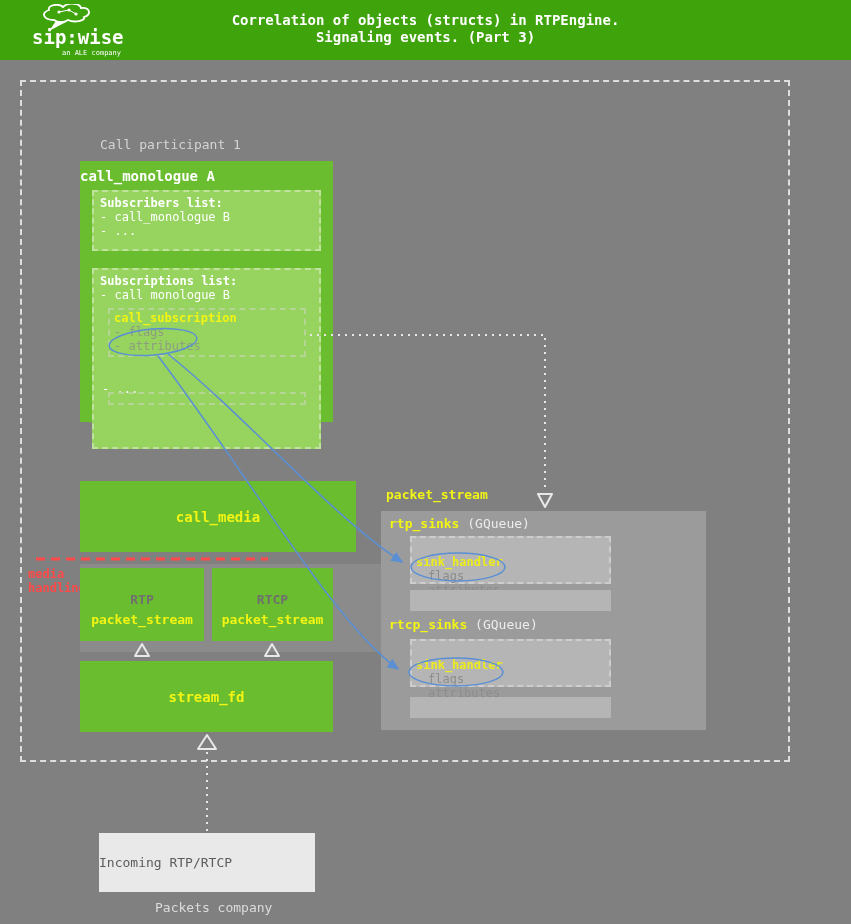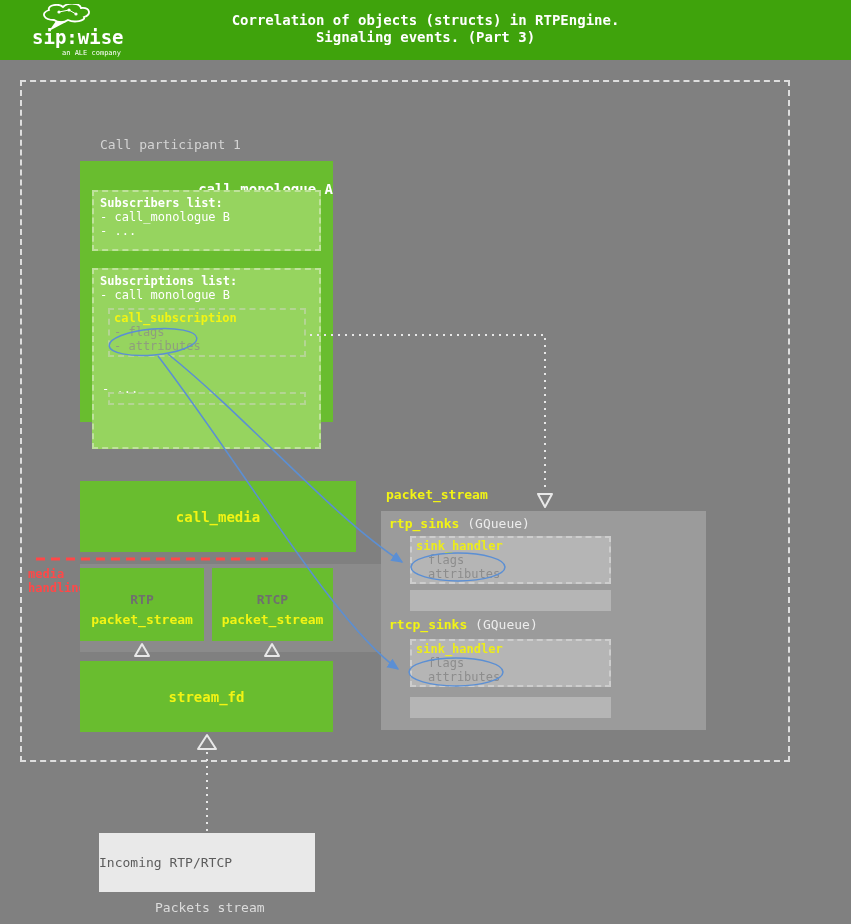--- a/index.html
+++ b/index.html
@@ -13,21 +13,21 @@
 
   .outer{position:absolute;left:20px;top:80px;width:770px;height:682px;border:2px dashed #dedede}
 
   .lbl-participant{position:absolute;left:100px;top:137px;font-size:13px;color:#d4d4d4}
   .lbl-media{position:absolute;left:28px;top:567px;font-size:12px;font-weight:700;color:#ff4848;line-height:14px}
   .lbl-packets{position:absolute;left:155px;top:900px;font-size:13px;color:#dcdcdc}
   .lbl-psd{position:absolute;left:386px;top:487px;font-size:13px;font-weight:700;color:#f2f414}
 
   .greenbox{position:absolute;background:#69bd2f}
   .monologue{left:80px;top:161px;width:253px;height:261px}
-  .mono-title{padding-top:20px;text-align:right;color:#fff;font-weight:700;font-size:14px}
+  .mono-title{padding-top:7px;text-align:left;color:#fff;font-weight:700;font-size:14px}
 
   .subbox{position:absolute;left:12px;width:229px;background:#96d45f;border:2px dashed #bfe29c;padding:4px 6px;font-size:12px;line-height:14px;color:#ffffff}
   .subscribers{top:29px;height:61px}
   .subscriptions{top:107px;height:181px}
   .subbox .t{font-weight:700}
 
   .subsub{position:absolute;left:14px;top:38px;width:198px;height:49px;border:2px dashed #b4d593;padding:1px 4px}
   .subsub .st{color:#f2f414;font-weight:700}
   .subsub .sl{color:#8f9d7f}
   .more{position:absolute;left:8px;top:112px}
@@ -43,21 +43,21 @@
   .proto{margin-top:24px;color:#6f6f6f;font-weight:700;font-size:13px}
   .pslbl{margin-top:5px;color:#f2f414;font-weight:700;font-size:13px}
 
   .streamfd{left:80px;top:661px;width:253px;height:71px;display:flex;align-items:center;justify-content:center;color:#f2f414;font-weight:700;font-size:14px}
 
   .panel{position:absolute;left:381px;top:511px;width:325px;height:219px;background:#9b9b9b}
   .sinksrow{position:absolute;left:8px;font-size:13px;white-space:pre}
   .row1{top:5px}.row2{top:106px}
   .sname{color:#f2f414;font-weight:700}
   .stype{color:#ececec}
-  .shandler{position:absolute;left:29px;width:201px;height:48px;background:#b5b5b5;border:2px dashed #cdcdcd;font-size:12px;line-height:14px;padding-top:1px}
+  .shandler{position:absolute;left:29px;width:201px;height:48px;background:#b5b5b5;border:2px dashed #cdcdcd;font-size:12px;line-height:14px;padding-top:17px}
   .sh1{top:25px}.sh2{top:128px}
   .shandler .ht{color:#ecec1c;font-weight:700;padding-left:4px}
   .shandler .hl{color:#8d8d8d;padding-left:16px}
   .sempty{position:absolute;left:29px;width:201px;height:21px;background:#b5b5b5}
   .se1{top:79px}.se2{top:186px}
 
   .incoming{position:absolute;left:99px;top:833px;width:216px;height:59px;background:#e9e9e9;display:flex;align-items:center;color:#5c5c5c;font-size:13px}
 
   .overlay{position:absolute;left:0;top:0;width:851px;height:924px;pointer-events:none;z-index:10}
 </style>
@@ -149,21 +149,21 @@
       <div class="ht">sink_handler</div>
       <div class="hl">flags</div>
       <div class="hl">attributes</div>
     </div>
     <div class="sempty se2"></div>
   </div>
 
   <div class="incoming">
     <span>Incoming RTP/RTCP</span>
   </div>
-  <div class="lbl-packets">Packets stream</div>
+  <div class="lbl-packets">Packets company</div>
 
   <svg class="overlay" width="851" height="924" viewBox="0 0 851 924">
     <defs>
       <marker id="bArrow" markerWidth="9" markerHeight="9" refX="7" refY="3.5" orient="auto">
         <path d="M0,0 L8,3.5 L0,7 Z" fill="#5b8fd4"></path>
       </marker>
     </defs>
 
     <line x1="36" y1="559" x2="268" y2="559" stroke="#ff4848" stroke-width="3" stroke-dasharray="9 6"></line>
 

